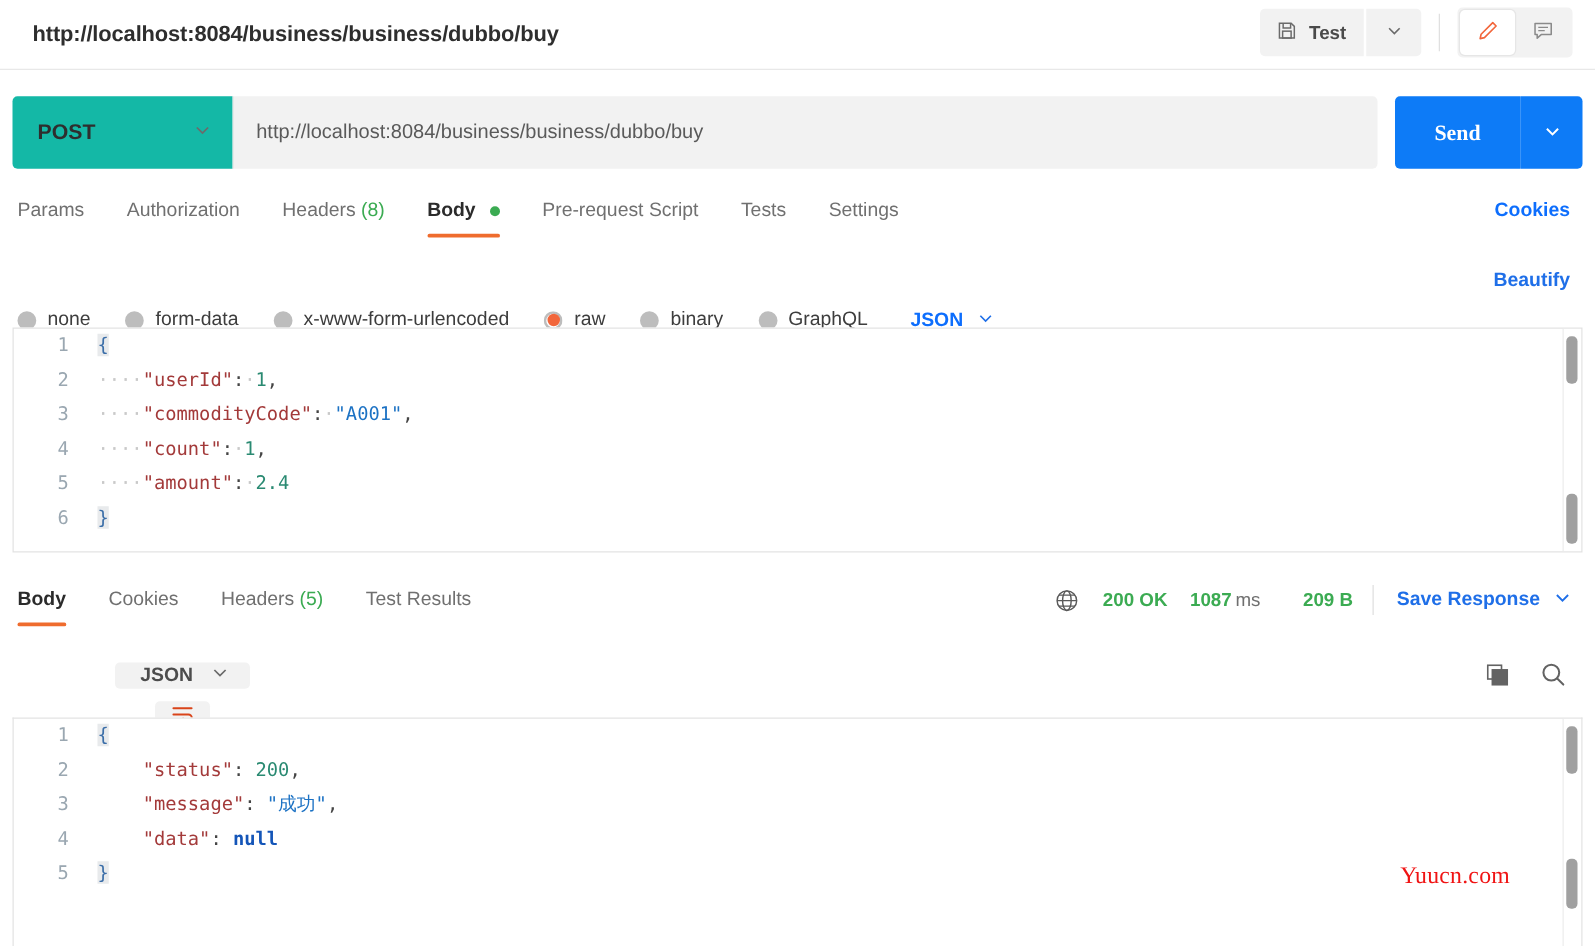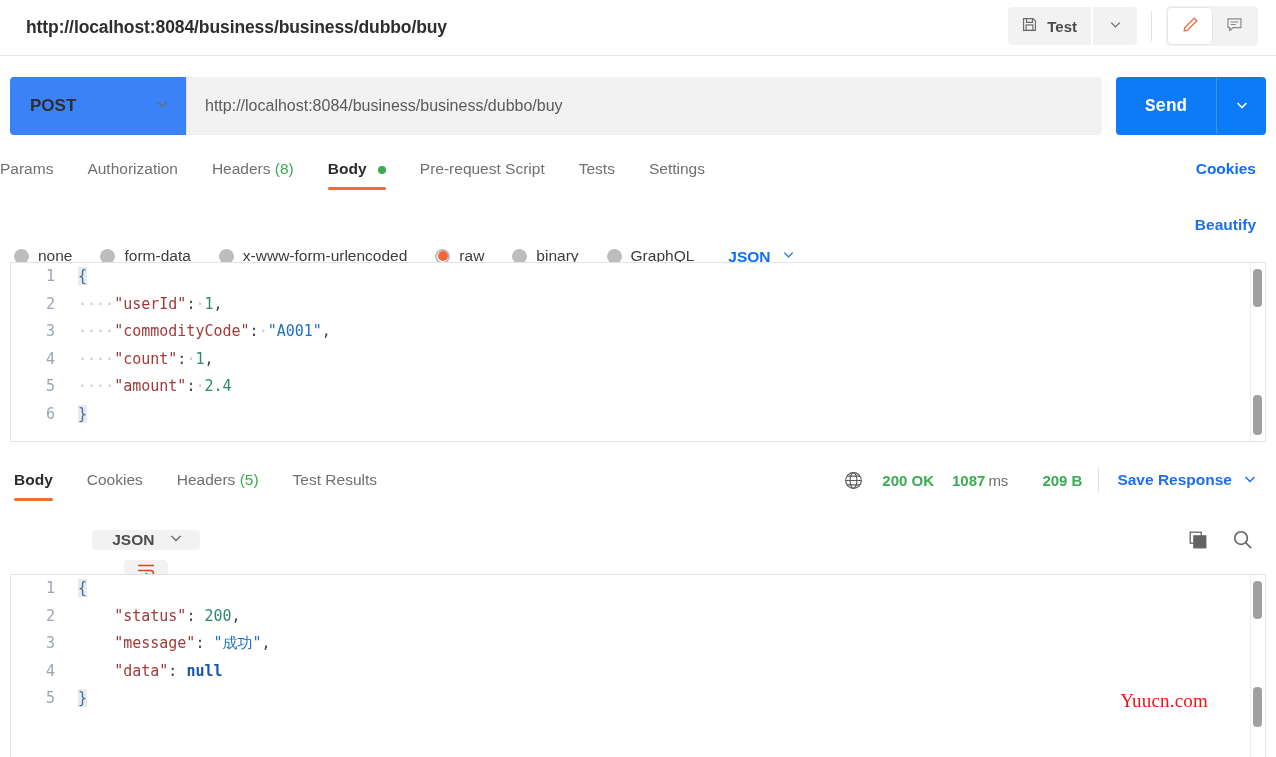--- a/index.html
+++ b/index.html
@@ -59,53 +59,53 @@
   }
   .icon-btn.active { background:#ffffff; box-shadow:0 0 0 1px #e6e6e6; }
 
   
   .urlrow {
     position:absolute; left:10px; top:77px;
     width:1256px; height:58px;
     display:flex; align-items:stretch;
   }
   .method-box {
-    width:176px; background:#3b82f6;
+    width:176px; background:#14b8a6;
     border-radius:4px 0 0 4px;
     display:flex; align-items:center; justify-content:space-between;
     padding: 0 16px 0 20px;
     cursor:pointer;
   }
   .method-label { font-size:17px; font-weight:bold; color:#2e2e2e; }
   .url-box {
     flex:1; background:#f2f2f2; border-left:1px solid #e0e0e0;
     border-radius:0 4px 4px 0;
     display:flex; align-items:center; padding-left:18px;
     font-size:16px; color:#5a5a5a;
     margin-right:14px;
     cursor:text;
   }
   .send-group { display:flex; align-items:stretch; }
   .send-btn {
     background:#0d7bf7; border:none; color:#fff;
     font-size:17.5px; font-weight:bold;
     width:100px; border-radius:4px 0 0 4px; cursor:pointer;
-    font-family:Liberation Mono, monospace;
+    font-family:Liberation Serif, serif;
   }
   .send-caret {
     background:#0d7bf7; border:none; width:50px;
     border-left:1px solid #3b94f8;
     border-radius:0 4px 4px 0;
     display:flex; align-items:center; justify-content:center; cursor:pointer;
   }
 
   
   .req-tabs {
     position:absolute; left:0; top:152px; width:1100px; height:40px;
-    display:flex; align-items:center; padding-left:0;
+    display:flex; align-items:center; padding-left:14px;
   }
   .tab {
     position:relative; font-size:15.5px; color:#707070;
     padding: 6px 0 12px 0; margin-right:34px; cursor:pointer;
     white-space:nowrap;
   }
   .tab.active { color:#2b2b2b; font-weight:bold; }
   .tab.active::after {
     content:""; position:absolute; left:0; right:0; bottom:0;
     height:3px; background:#ef6c2e; border-radius:2px;

